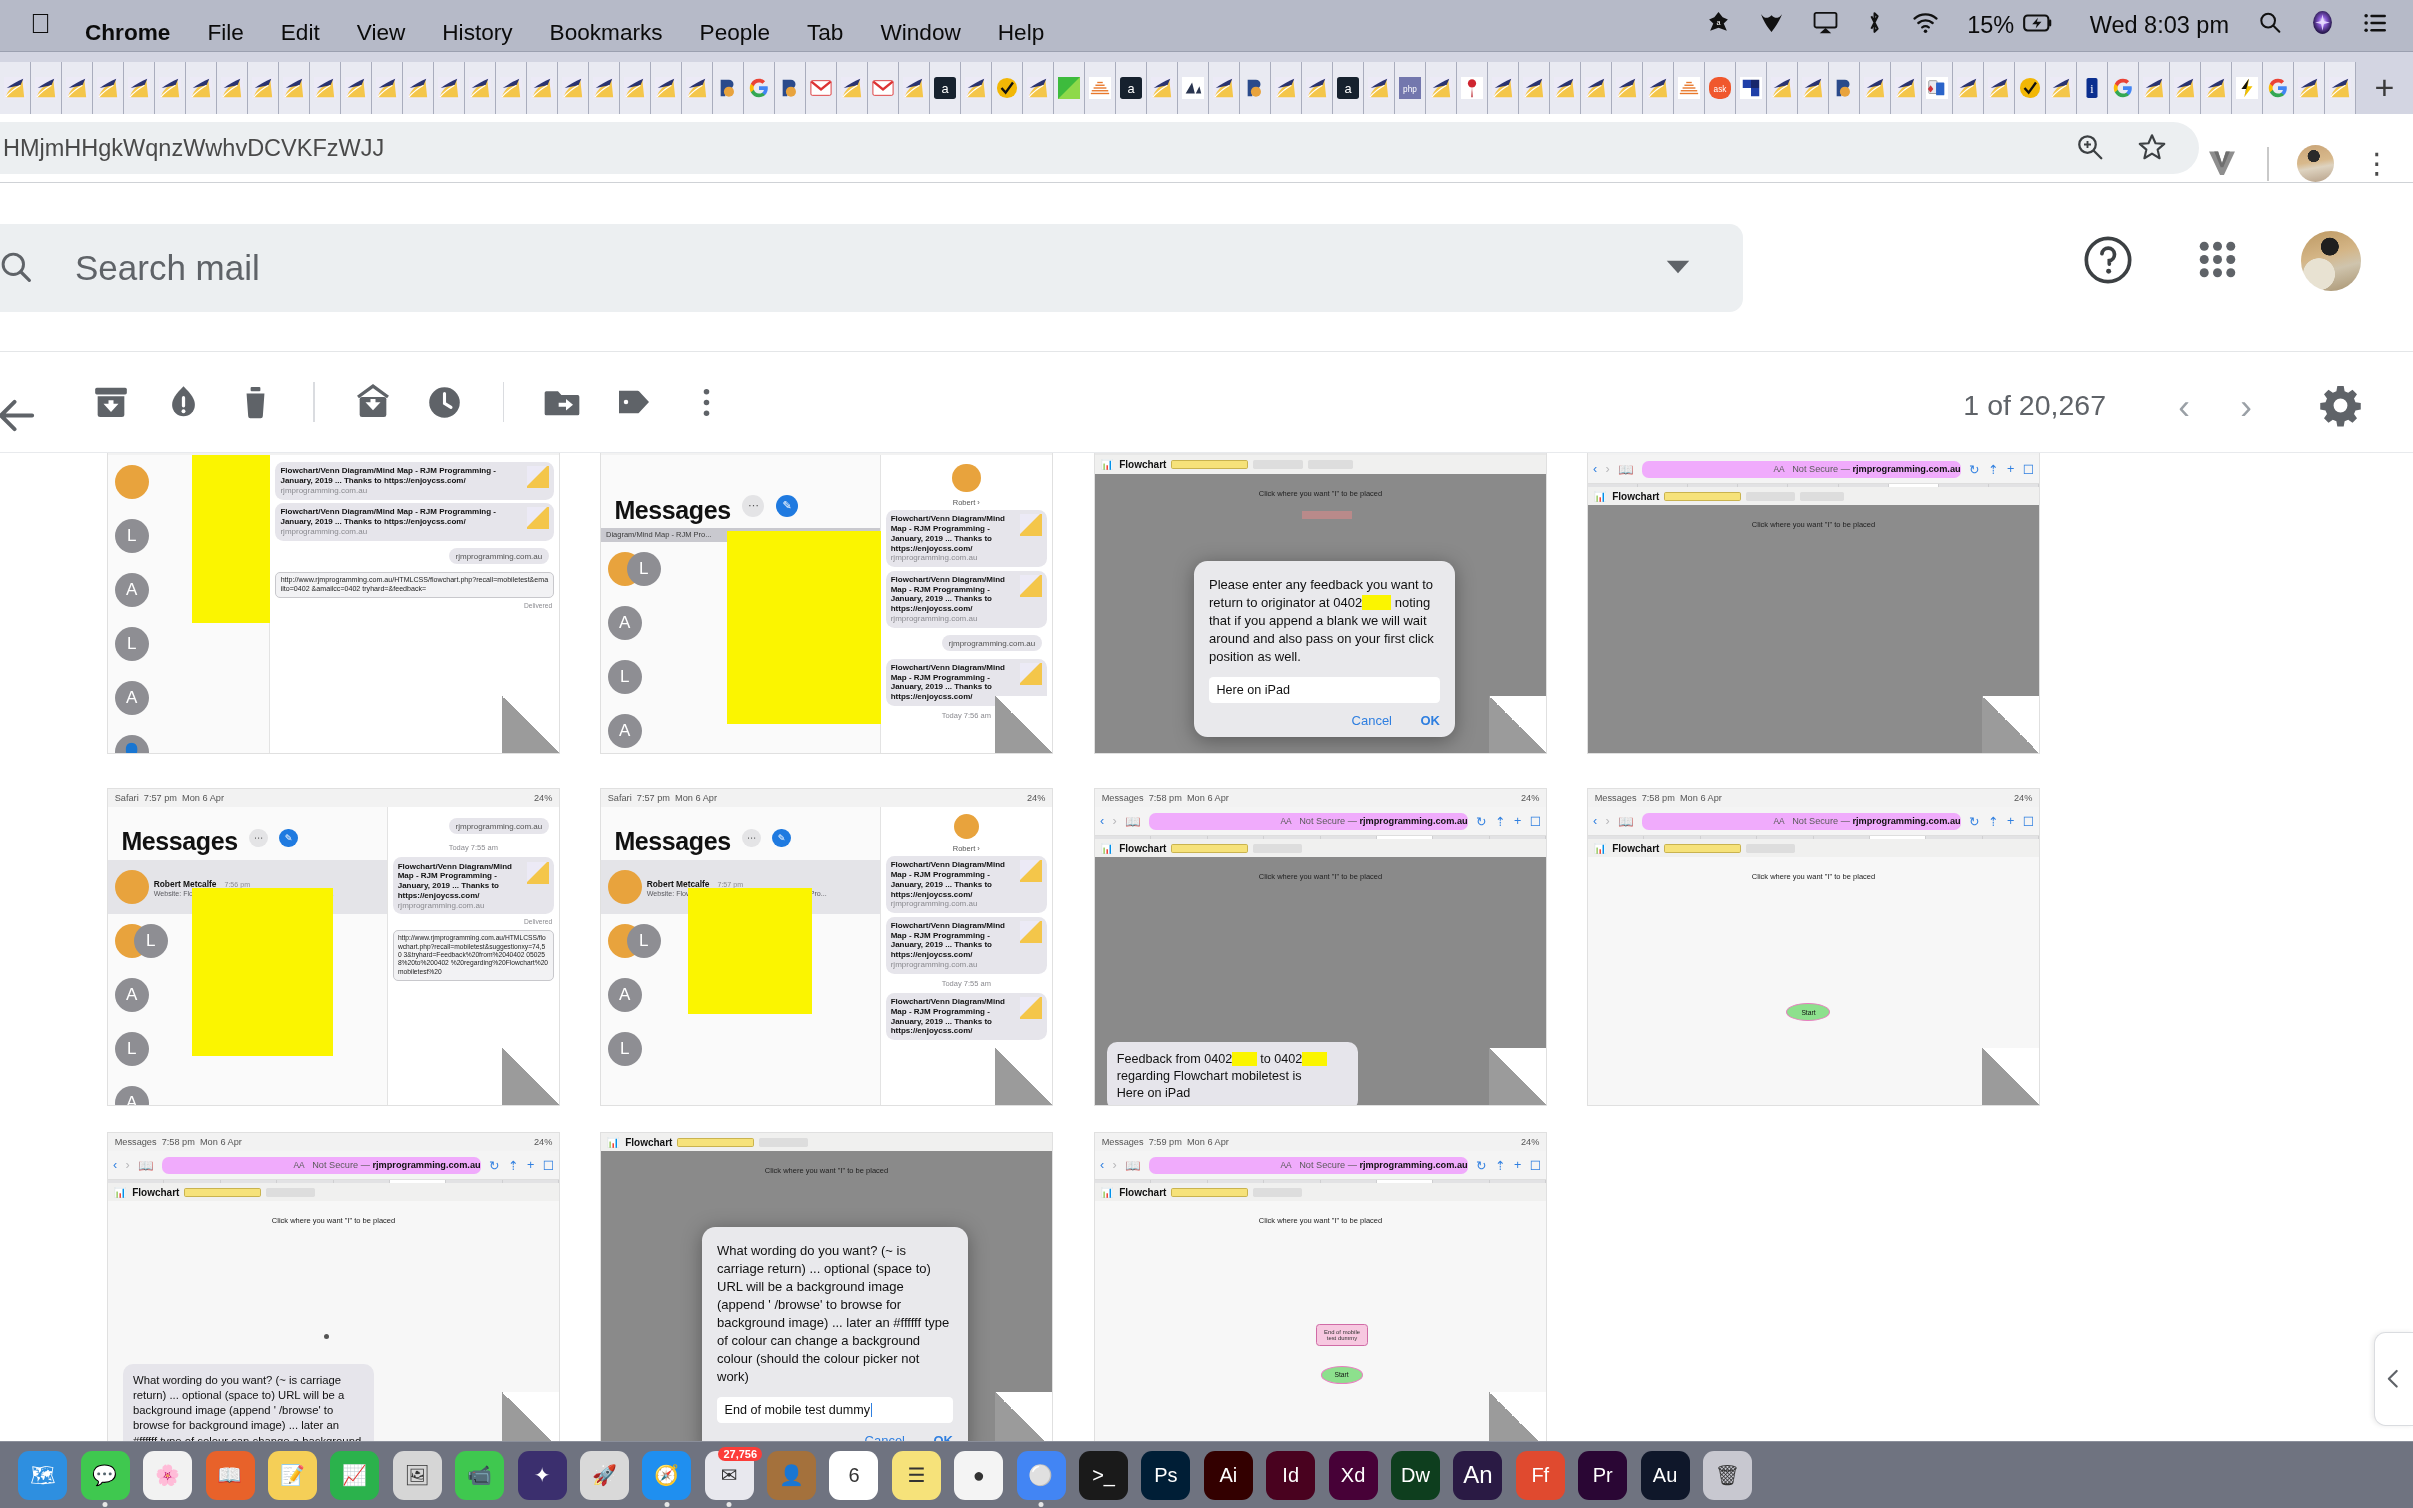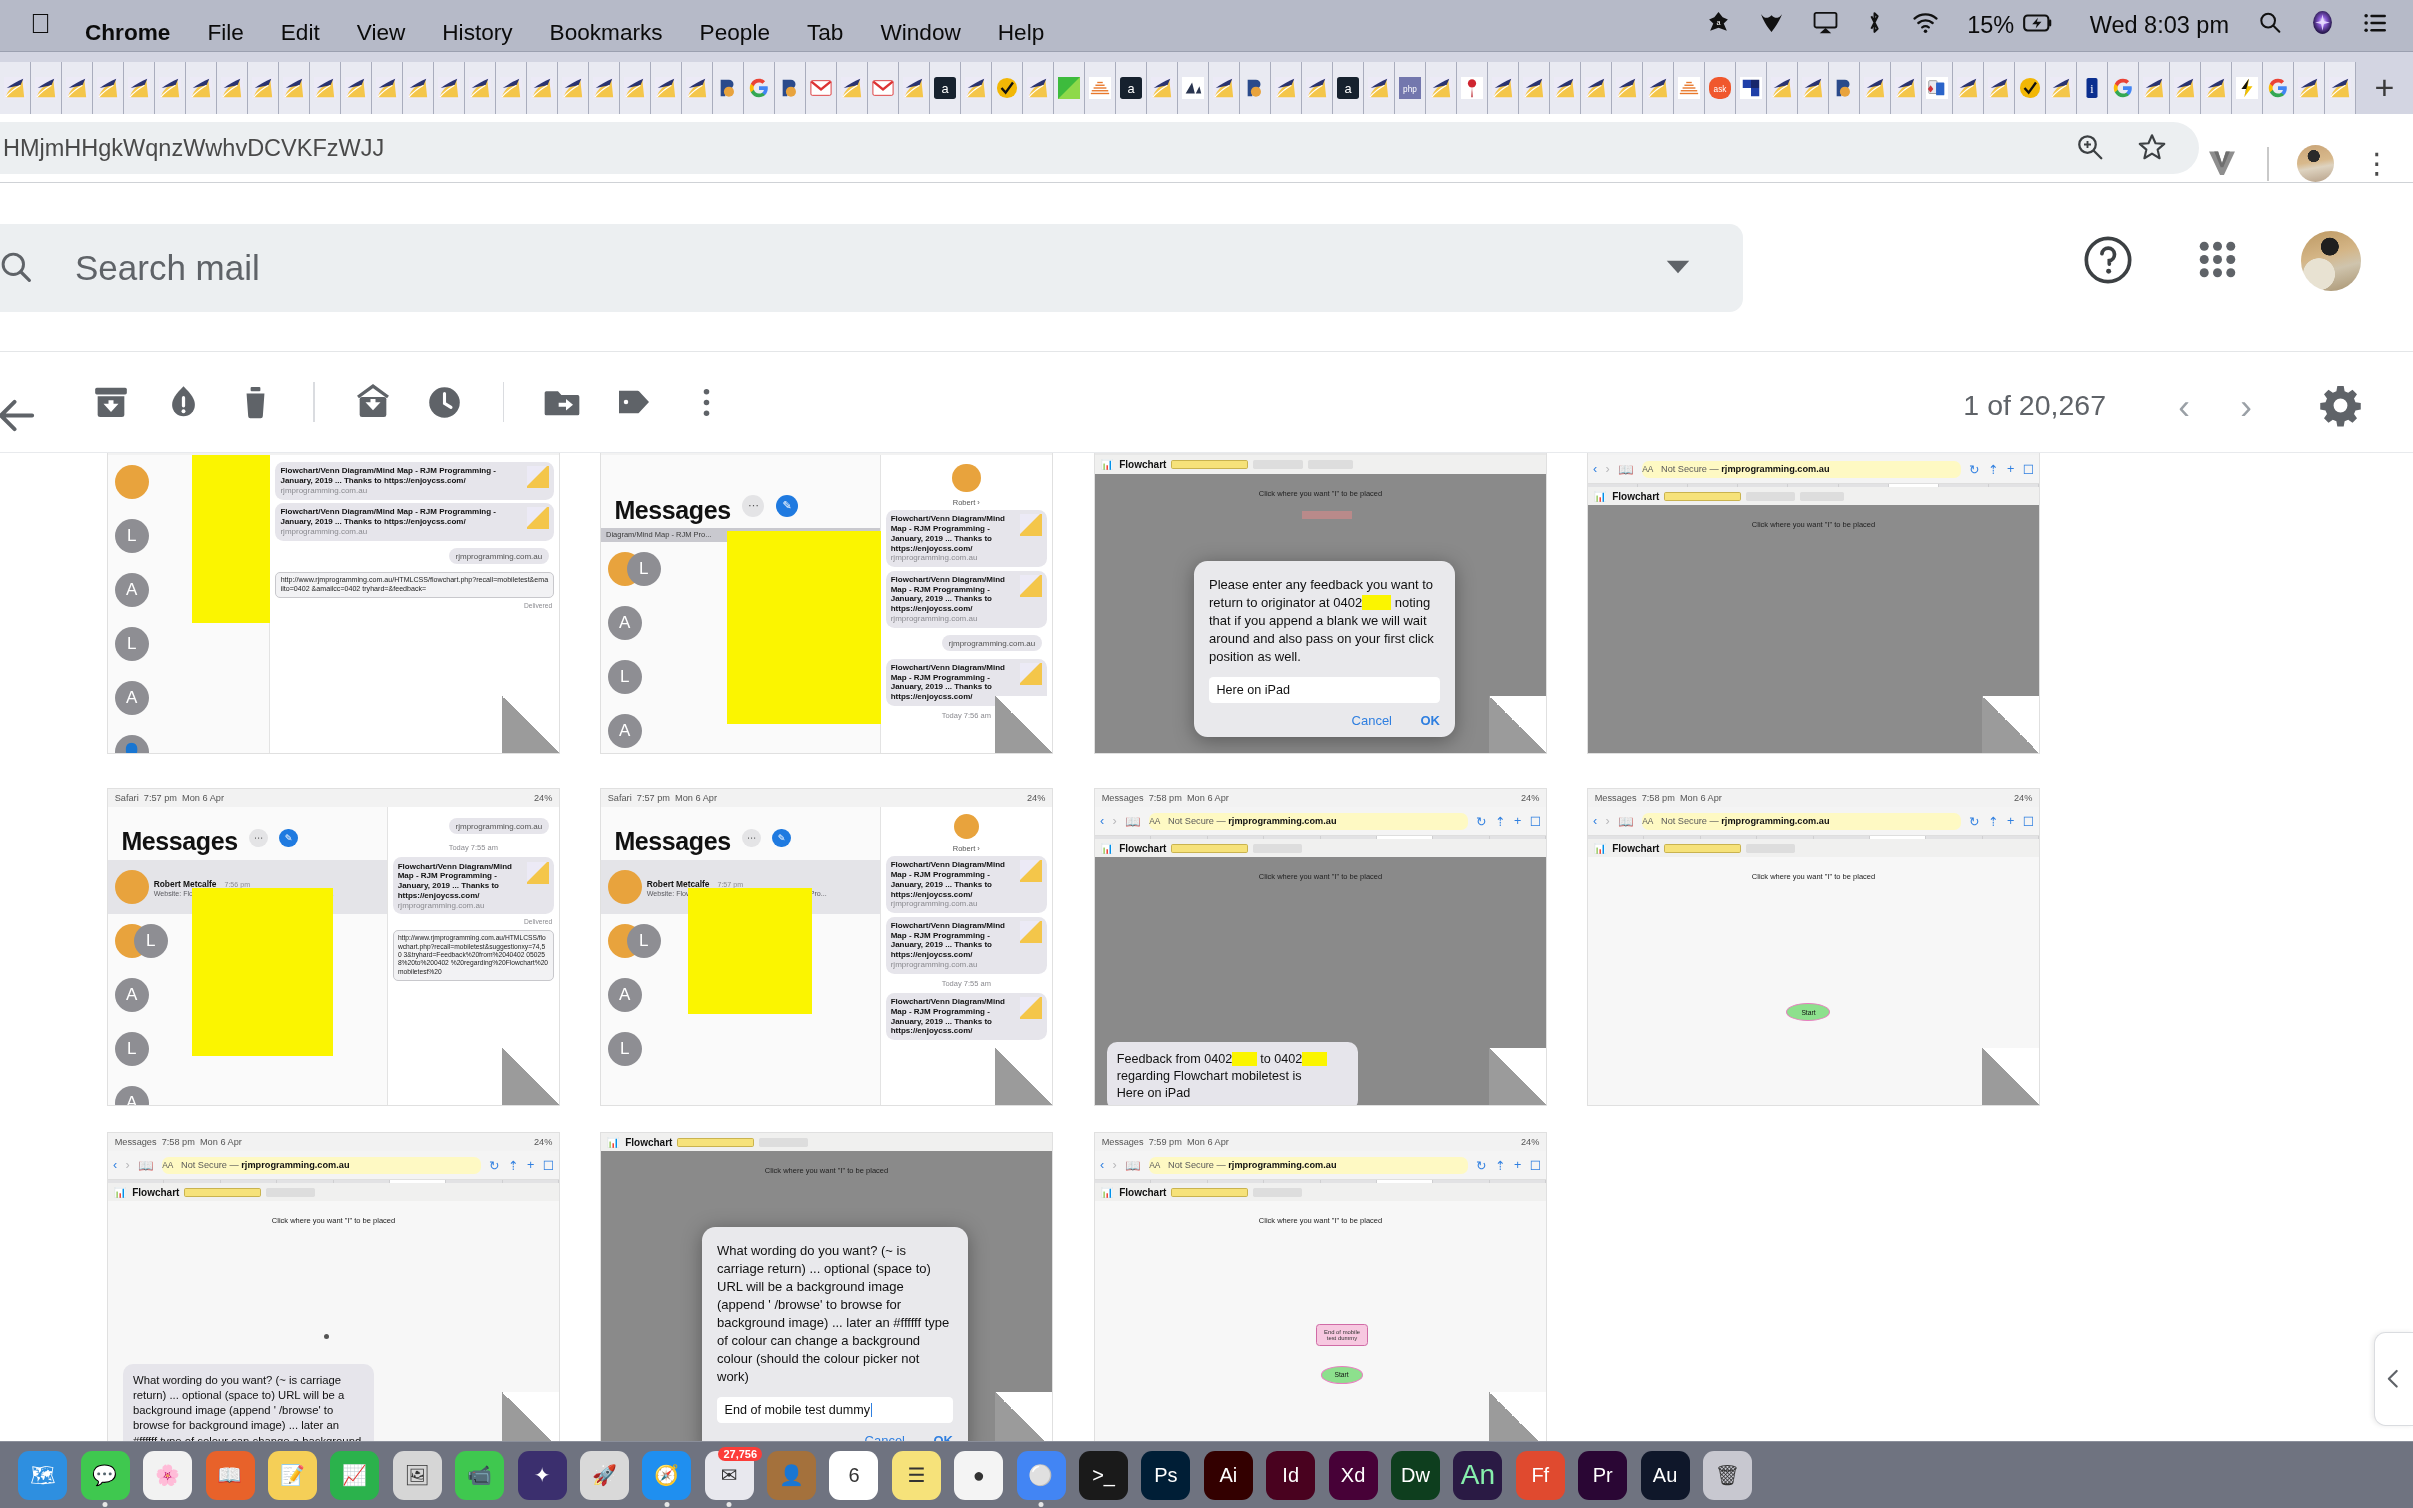--- a/index.html
+++ b/index.html
@@ -144,21 +144,21 @@
   .bub .bt .dom { font-weight: normal; color:#8b8b90; }
   .bub .bi { width: 22px; height: 22px; flex:0 0 auto;
              background: linear-gradient(135deg,#eceaf6 0 45%, #f4c64a 46% 100%); }
   .bub-r { justify-content:flex-end; background:transparent; }
   .bub-r .pill { background:#e6e5eb; border-radius:8.4px; padding:3.4px 6.7px; font-size:8px; color:#555;}
   .ts { text-align:center; font-size:7.5px; color:#8b8b90; margin: 5px 0; }
 
   
   .sf-bar { background:#f4f4f4; height: 28.5px; display:flex; align-items:center;
             padding: 0 5px; gap: 8.4px; border-bottom:0.8px solid #dedede; }
-  .sf-url { flex:1; background:#fef9c3; border-radius:6.7px; text-align:left;
+  .sf-url { flex:1; background:#f0abfc; border-radius:6.7px; text-align:right;
             font-size: 9.2px; color:#5a5a5a; padding: 3.4px 0; white-space:nowrap; overflow:hidden;}
   .sf-url b { color:#111; }
   .sf-ic { font-size: 12.6px; color:#2f7fe0; }
   .sf-tabs { display:flex; background:#e2e2e4; height: 22px; align-items:stretch; font-size:8px; }
   .sf-tab { flex:1; display:flex; align-items:center; justify-content:center; color:#3c3c3c;
             border-right:0.8px solid #cfcfd1; white-space:nowrap; overflow:hidden; padding:0 1.7px;}
   .sf-tab.active { background:#fff; font-weight:bold; }
   .sf-page { position:absolute; left:0; right:0; top:50px; bottom:0; background:#8a8a8a; }
   .fc-head { background:#f0f0ef; height:18.4px; display:flex; align-items:center; gap:5px;
              padding:0 6.7px; font-size:10px; font-weight:bold; color:#111;}
@@ -1534,19 +1534,19 @@
     <div class="dockicon" style="background: rgb(255, 255, 255); display: flex; align-items: center; justify-content: center; font-size: 20px; color: rgb(51, 51, 51);">6</div>
     <div class="dockicon" style="background: rgb(246, 226, 122); display: flex; align-items: center; justify-content: center; font-size: 20px; color: rgb(51, 51, 51);">☰</div>
     <div class="dockicon" style="background: rgb(244, 244, 244); display: flex; align-items: center; justify-content: center; font-size: 20px; color: rgb(51, 51, 51);">●</div>
     <div class="dockicon" style="background: rgb(66, 133, 244); display: flex; align-items: center; justify-content: center; font-size: 20px; color: rgb(255, 255, 255);">⚪<span class="dot"></span></div>
     <div class="dockicon" style="background: rgb(26, 26, 26); display: flex; align-items: center; justify-content: center; font-size: 20px; color: rgb(255, 255, 255);">&gt;_</div>
     <div class="dockicon" style="background: rgb(0, 30, 54); display: flex; align-items: center; justify-content: center; font-size: 20px; color: rgb(255, 255, 255);">Ps</div>
     <div class="dockicon" style="background: rgb(51, 0, 0); display: flex; align-items: center; justify-content: center; font-size: 20px; color: rgb(255, 255, 255);">Ai</div>
     <div class="dockicon" style="background: rgb(73, 2, 31); display: flex; align-items: center; justify-content: center; font-size: 20px; color: rgb(255, 255, 255);">Id</div>
     <div class="dockicon" style="background: rgb(71, 1, 55); display: flex; align-items: center; justify-content: center; font-size: 20px; color: rgb(255, 255, 255);">Xd</div>
     <div class="dockicon" style="background: rgb(14, 62, 30); display: flex; align-items: center; justify-content: center; font-size: 20px; color: rgb(255, 255, 255);">Dw</div>
-    <div class="dockicon" style="background: rgb(42, 26, 68); display: flex; align-items: center; justify-content: center; font-size: 28px; color: #86efac;">An</div>
+    <div class="dockicon" style="background: rgb(42, 26, 68); display: flex; align-items: center; justify-content: center; font-size: 24px; color: #ffffff;">An</div>
     <div class="dockicon" style="background: rgb(224, 74, 47); display: flex; align-items: center; justify-content: center; font-size: 20px; color: rgb(255, 255, 255);">Ff</div>
     <div class="dockicon" style="background: rgb(42, 6, 52); display: flex; align-items: center; justify-content: center; font-size: 20px; color: rgb(255, 255, 255);">Pr</div>
     <div class="dockicon" style="background: #0f172a; display: flex; align-items: center; justify-content: center; font-size: 20px; color: rgb(255, 255, 255);">Au</div>
     <div class="dockicon" style="background: rgb(200, 200, 208); display: flex; align-items: center; justify-content: center; font-size: 20px; color: rgb(51, 51, 51);">🗑</div>
   </div>
 
 
 </body></html>

